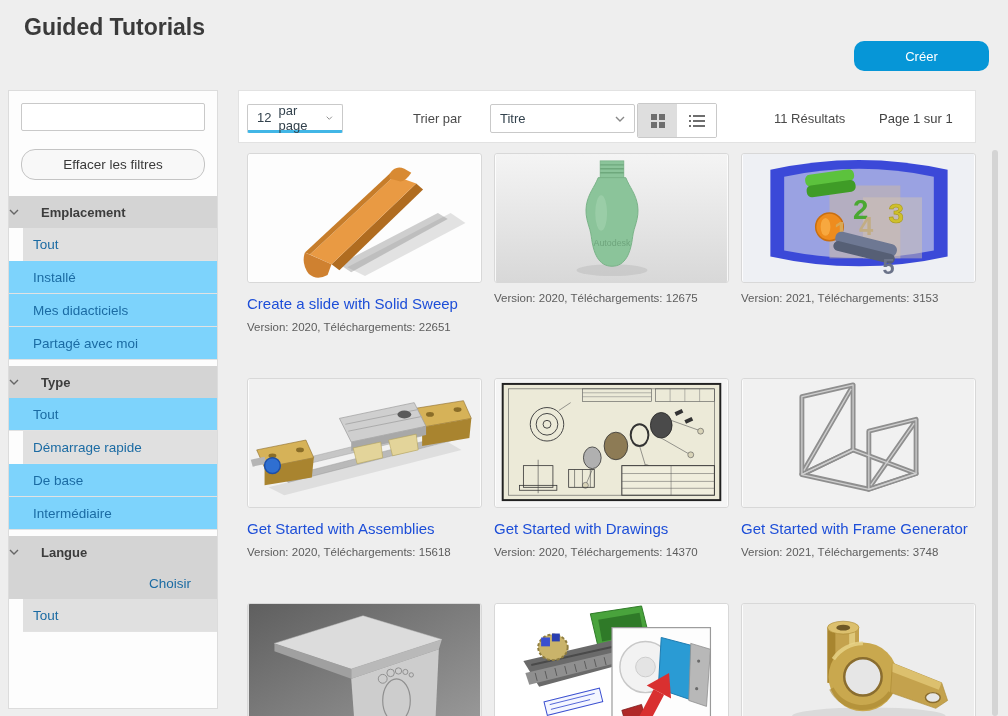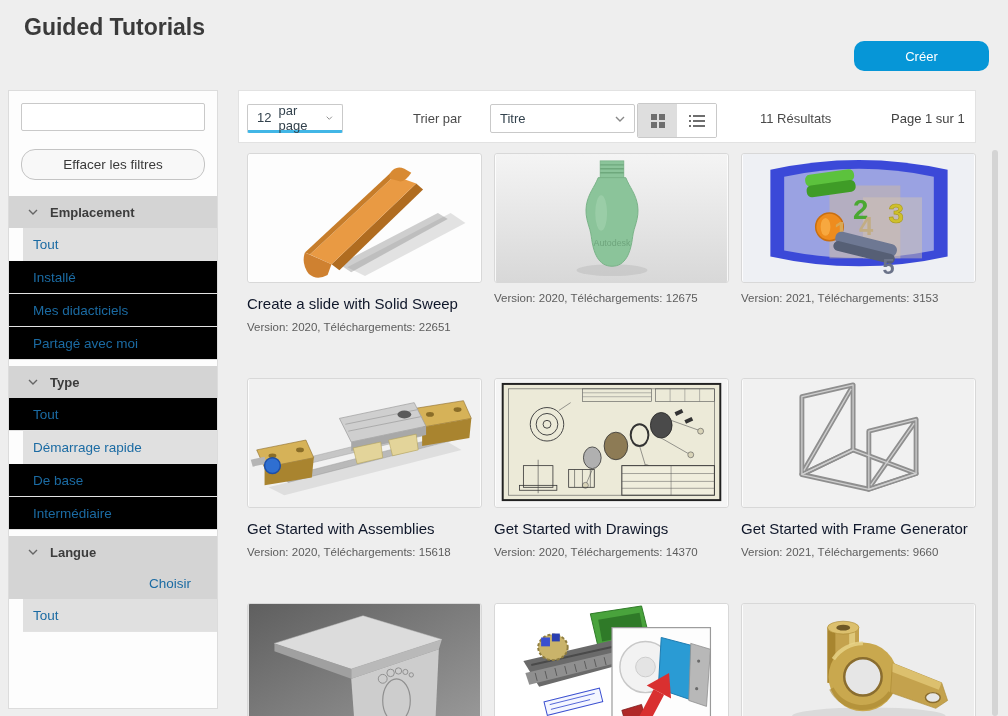--- a/index.html
+++ b/index.html
@@ -32,25 +32,25 @@
   }
   .clear-btn {
     position:absolute; left:12px; top:58px; width:184px; height:31px;
     background:#f8f8f8; border:1px solid #c4c4c4; border-radius:14px;
     font-family:inherit; font-size:13.5px; color:#3a3a3a; cursor:pointer;
   }
   .filters { position:absolute; left:0; top:105px; right:0; }
   .section { margin-bottom:6px; }
   .section-header {
     height:32px; background:#d4d4d4; display:flex; align-items:center;
-    padding-left:19px; gap:12px; cursor:pointer;
+    gap:22px; cursor:pointer;
   }
   .section-header .hdr-label { font-weight:bold; font-size:13px; color:#3c3c3c; }
   .side-item {
-    height:33px; background:#000000; border-bottom:1px solid #e2e2e2;
+    height:33px; background:#7dd3fc; border-bottom:1px solid #e2e2e2;
     display:flex; align-items:center; padding-left:24px;
     font-size:13.5px; color:#1b6ba3; cursor:pointer;
   }
   .side-item.selected { background:#e0e0e0; margin-left:14px; padding-left:10px; }
   .choose-row {
     height:31px; background:#d4d4d4; display:flex; align-items:center;
     justify-content:flex-end; padding-right:26px;
     font-size:13.5px; color:#1b6ba3; cursor:pointer;
   }
   
@@ -62,37 +62,37 @@
     position:absolute; top:13px; height:29px; background:#fff;
     border:1px solid #c9c9c9; border-radius:2px;
     display:flex; align-items:center; padding:0 9px; gap:6px;
     font-size:13px; color:#33424d; cursor:pointer;
   }
   .select-box .spacer { flex:1; }
   .select-per-page { left:8px; width:96px; border-bottom:3px solid #41b6e6;gap:7px; }
   .select-sort { left:251px; width:145px; }
   .tool-label { position:absolute; top:20px; font-size:13px; color:#4a4a4a; }
   .lbl-sort { left:174px; }
-  .lbl-results { left:521px; }
-  .lbl-page { left:640px; color:#424242;margin-left:12px; }
+  .lbl-results { left:535px; }
+  .lbl-page { left:640px; color:#424242; }
   .view-toggle {
     position:absolute; left:398px; top:12px; width:80px; height:35px;
     border:1px solid #c9c9c9; border-radius:2px; display:flex; overflow:hidden;
   }
   .view-btn { width:40px; display:flex; align-items:center; justify-content:center; cursor:pointer; background:#fff; }
   .view-btn.active { background:#dedede; }
   
   .cards { position:absolute; left:238px; top:153px; width:754px; height:563px; }
   .card { position:absolute; width:235px; }
   .thumb {
     width:235px; height:130px; border:1px solid #d8d8d8; border-radius:3px;
     overflow:hidden; background:#fff; cursor:pointer;
   }
   .thumb svg { display:block; }
-  .card-title { margin-top:12px; font-size:15px; color:#0f172a; }
+  .card-title { margin-top:12px; font-size:15px; color:#1d4ed8; }
   .card-meta { margin-top:9px; font-size:11.5px; color:#5c5c5c; }
   .c0 { left:9px; }  .c1 { left:256px; }  .c2 { left:503px; }
   .r0 { top:0; }     .r1 { top:225px; }   .r2 { top:450px; }
   
   .scroll-thumb {
     position:absolute; left:992px; top:150px; width:6px; height:566px;
     background:#d4d4d4; border-radius:3px; cursor:pointer;
   }
 </style>
 </head>
@@ -357,21 +357,21 @@
         <g fill="none" stroke="#cfcfcf" stroke-width="1.3" stroke-linejoin="round">
           <polygon points="60,18 112,6 112,72 60,97"></polygon>
           <line x1="62" y1="93" x2="110" y2="10"></line>
           <polygon points="128,53 176,41 176,96 128,112"></polygon>
           <line x1="130" y1="108" x2="174" y2="45"></line>
           <polygon points="60,97 128,112 176,96 112,72"></polygon>
         </g>
       </svg>
     </div>
     <div class="card-title">Get Started with Frame Generator</div>
-    <div class="card-meta">Version: 2021, Téléchargements: 9660</div>
+    <div class="card-meta">Version: 2021, Téléchargements: 3748</div>
   </div>
 
   <div class="card c0 r2">
     <div class="thumb">
       <svg viewBox="0 0 235 130" width="233" height="128">
         <defs>
             <linearGradient id="g7" x1="0" y1="0" x2="1" y2="1">
           <stop offset="0" stop-color="#5f5f5f"></stop>
               <stop offset="1" stop-color="#9b9b9b"></stop>
             </linearGradient>

